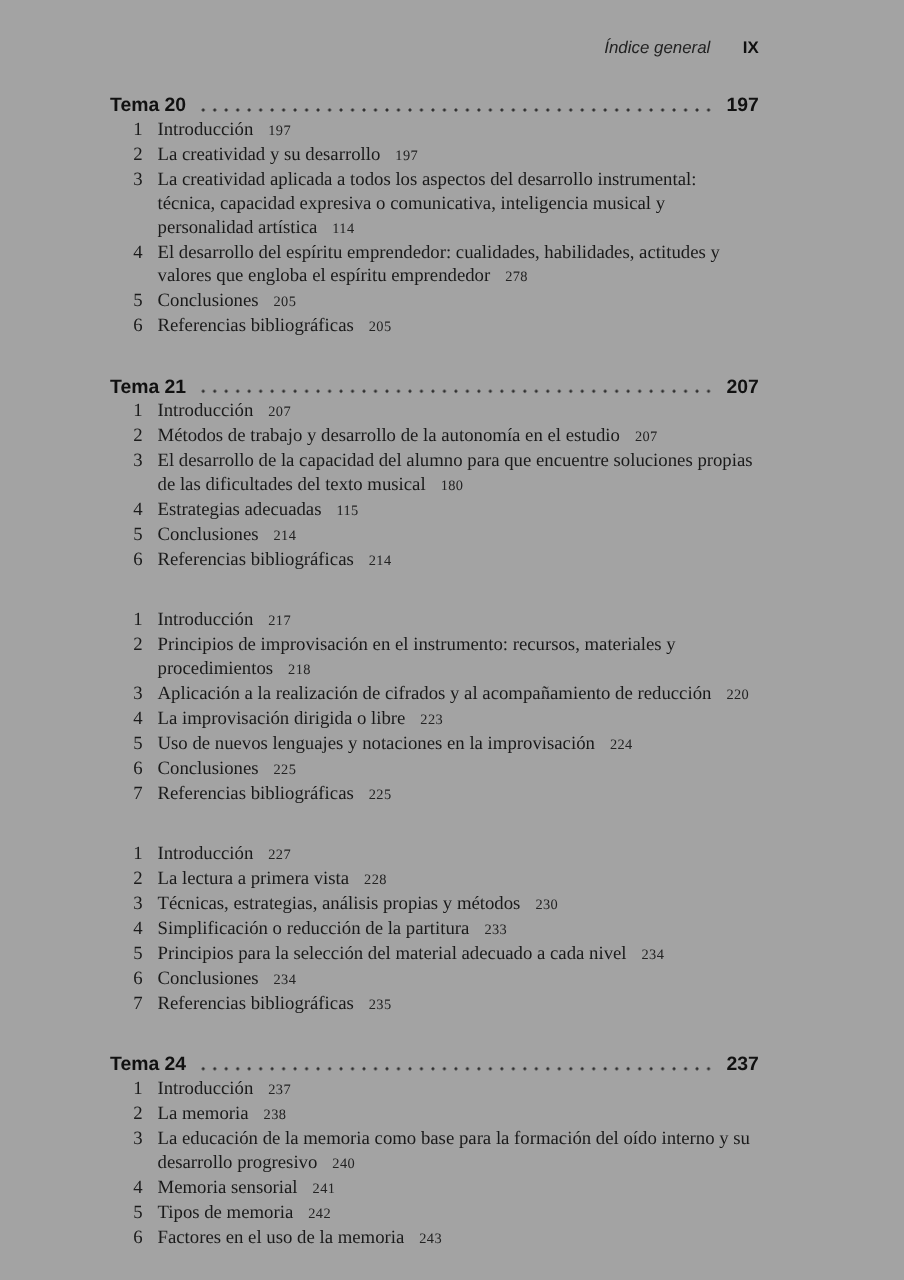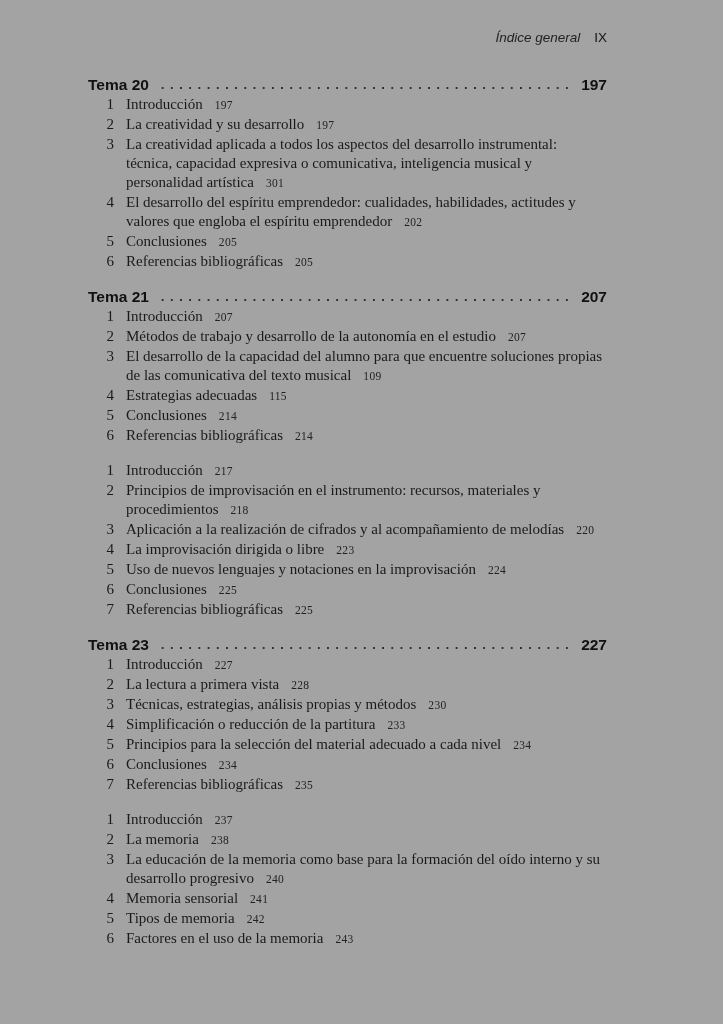--- a/index.html
+++ b/index.html
@@ -23,24 +23,24 @@
     display: flex;
     justify-content: flex-end;
     align-items: baseline;
     gap: 14px;
     font-family: "Liberation Sans", sans-serif;
     font-size: 13.5px;
     line-height: 16px;
     margin-bottom: 29px;
   }
   .header-title { font-style: italic; color: #222; }
-  .header-page { font-weight: normal; color: #111; }
+  .header-page { font-weight: bold; color: #111; margin-left: 12px; }
 
   
-  .section { margin-top: 15px; }
+  .section { margin-top: 28px; }
   .section:first-child { margin-top: 4px; }
   .section-heading {
     display: flex;
     align-items: baseline;
     font-family: "Liberation Sans", sans-serif;
     font-weight: bold;
     font-size: 15.5px;
     line-height: 20px;
     color: #111;
   }
@@ -92,25 +92,25 @@
             <div class="item">
               <span class="item-num">1</span>
               <span class="item-body"><span class="item-text">Introducción</span><span class="item-page">197</span></span>
             </div>
             <div class="item">
               <span class="item-num">2</span>
               <span class="item-body"><span class="item-text">La creatividad y su desarrollo</span><span class="item-page">197</span></span>
             </div>
             <div class="item">
               <span class="item-num">3</span>
-              <span class="item-body"><span class="item-text">La creatividad aplicada a todos los aspectos del desarrollo instrumental: técnica, capacidad expresiva o comunicativa, inteligencia musical y personalidad artística</span><span class="item-page">301</span></span>
-            </div>
-            <div class="item">
-              <span class="item-num">4</span>
-              <span class="item-body"><span class="item-text">El desarrollo del espíritu emprendedor: cualidades, habilidades, actitudes y valores que engloba el espíritu emprendedor</span><span class="item-page">202</span></span>
+              <span class="item-body"><span class="item-text">La creatividad aplicada a todos los aspectos del desarrollo instrumental: técnica, capacidad expresiva o comunicativa, inteligencia musical y personalidad artística</span><span class="item-page">114</span></span>
+            </div>
+            <div class="item">
+              <span class="item-num">4</span>
+              <span class="item-body"><span class="item-text">El desarrollo del espíritu emprendedor: cualidades, habilidades, actitudes y valores que engloba el espíritu emprendedor</span><span class="item-page">278</span></span>
             </div>
             <div class="item">
               <span class="item-num">5</span>
               <span class="item-body"><span class="item-text">Conclusiones</span><span class="item-page">205</span></span>
             </div>
             <div class="item">
               <span class="item-num">6</span>
               <span class="item-body"><span class="item-text">Referencias bibliográficas</span><span class="item-page">205</span></span>
             </div>
           </div>
@@ -125,21 +125,21 @@
             <div class="item">
               <span class="item-num">1</span>
               <span class="item-body"><span class="item-text">Introducción</span><span class="item-page">207</span></span>
             </div>
             <div class="item">
               <span class="item-num">2</span>
               <span class="item-body"><span class="item-text">Métodos de trabajo y desarrollo de la autonomía en el estudio</span><span class="item-page">207</span></span>
             </div>
             <div class="item">
               <span class="item-num">3</span>
-              <span class="item-body"><span class="item-text">El desarrollo de la capacidad del alumno para que encuentre soluciones propias de las comunicativa del texto musical</span><span class="item-page">109</span></span>
+              <span class="item-body"><span class="item-text">El desarrollo de la capacidad del alumno para que encuentre soluciones propias de las dificultades del texto musical</span><span class="item-page">180</span></span>
             </div>
             <div class="item">
               <span class="item-num">4</span>
               <span class="item-body"><span class="item-text">Estrategias adecuadas</span><span class="item-page">115</span></span>
             </div>
             <div class="item">
               <span class="item-num">5</span>
               <span class="item-body"><span class="item-text">Conclusiones</span><span class="item-page">214</span></span>
             </div>
             <div class="item">
@@ -153,46 +153,41 @@
             <div class="item">
               <span class="item-num">1</span>
               <span class="item-body"><span class="item-text">Introducción</span><span class="item-page">217</span></span>
             </div>
             <div class="item">
               <span class="item-num">2</span>
               <span class="item-body"><span class="item-text">Principios de improvisación en el instrumento: recursos, materiales y procedimientos</span><span class="item-page">218</span></span>
             </div>
             <div class="item">
               <span class="item-num">3</span>
-              <span class="item-body"><span class="item-text">Aplicación a la realización de cifrados y al acompañamiento de melodías</span><span class="item-page">220</span></span>
+              <span class="item-body"><span class="item-text">Aplicación a la realización de cifrados y al acompañamiento de reducción</span><span class="item-page">220</span></span>
             </div>
             <div class="item">
               <span class="item-num">4</span>
               <span class="item-body"><span class="item-text">La improvisación dirigida o libre</span><span class="item-page">223</span></span>
             </div>
             <div class="item">
               <span class="item-num">5</span>
               <span class="item-body"><span class="item-text">Uso de nuevos lenguajes y notaciones en la improvisación</span><span class="item-page">224</span></span>
             </div>
             <div class="item">
               <span class="item-num">6</span>
               <span class="item-body"><span class="item-text">Conclusiones</span><span class="item-page">225</span></span>
             </div>
             <div class="item">
               <span class="item-num">7</span>
               <span class="item-body"><span class="item-text">Referencias bibliográficas</span><span class="item-page">225</span></span>
             </div>
           </div>
         </div>
         <div class="section">
-          <div class="section-heading">
-            <span class="sec-title">Tema 23</span>
-            <span class="leader"></span>
-            <span class="sec-page">227</span>
-          </div>
           <div class="items">
             <div class="item">
               <span class="item-num">1</span>
               <span class="item-body"><span class="item-text">Introducción</span><span class="item-page">227</span></span>
             </div>
             <div class="item">
               <span class="item-num">2</span>
               <span class="item-body"><span class="item-text">La lectura a primera vista</span><span class="item-page">228</span></span>
             </div>
             <div class="item">
@@ -211,20 +206,25 @@
               <span class="item-num">6</span>
               <span class="item-body"><span class="item-text">Conclusiones</span><span class="item-page">234</span></span>
             </div>
             <div class="item">
               <span class="item-num">7</span>
               <span class="item-body"><span class="item-text">Referencias bibliográficas</span><span class="item-page">235</span></span>
             </div>
           </div>
         </div>
         <div class="section">
+          <div class="section-heading">
+            <span class="sec-title">Tema 24</span>
+            <span class="leader"></span>
+            <span class="sec-page">237</span>
+          </div>
           <div class="items">
             <div class="item">
               <span class="item-num">1</span>
               <span class="item-body"><span class="item-text">Introducción</span><span class="item-page">237</span></span>
             </div>
             <div class="item">
               <span class="item-num">2</span>
               <span class="item-body"><span class="item-text">La memoria</span><span class="item-page">238</span></span>
             </div>
             <div class="item">

